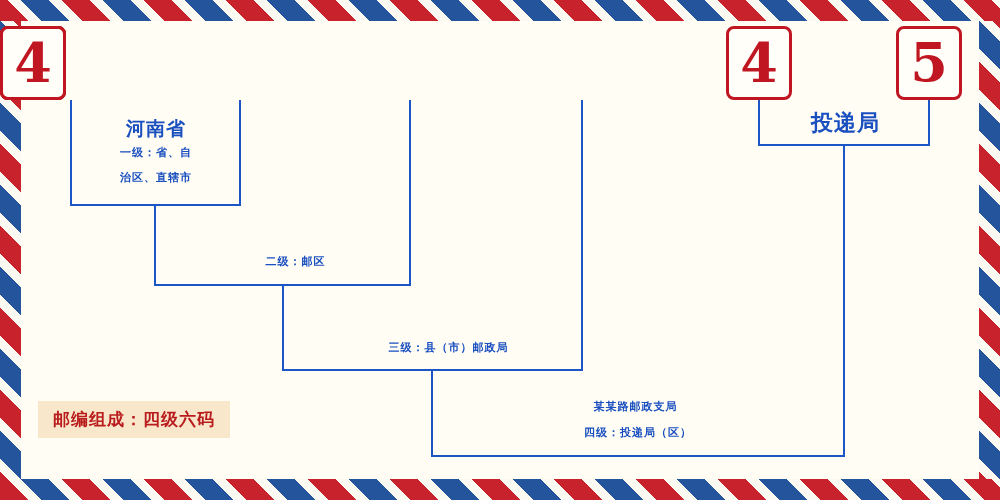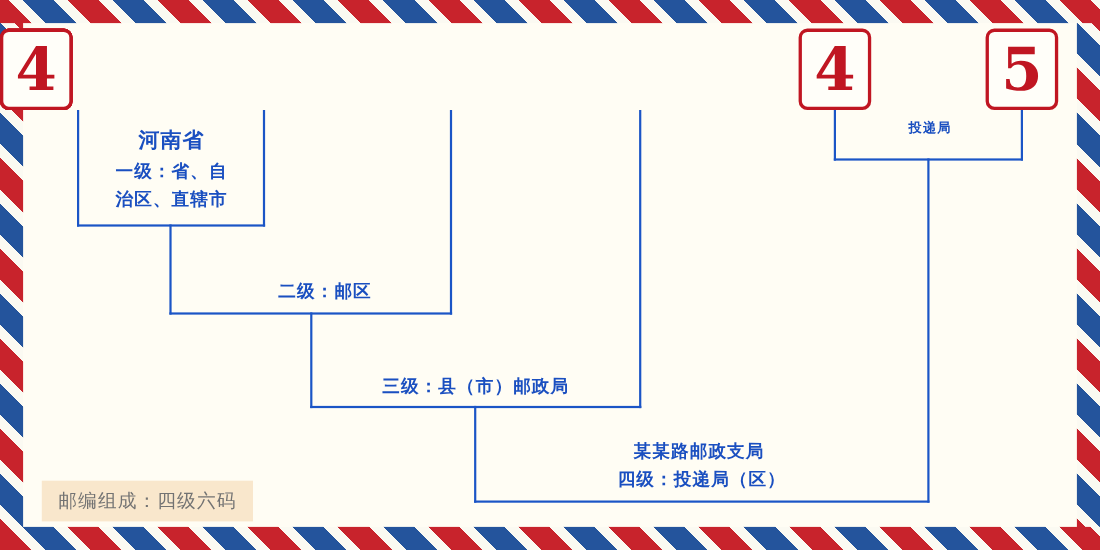--- a/index.html
+++ b/index.html
@@ -39,38 +39,38 @@
     font-family:"DejaVu Serif","Liberation Serif",serif;
     font-weight:bold; font-size:54px; line-height:1; color:#c01622;
   }
 
   
   .line { position:absolute; background:#1b55c6; }
 
   
   .lbl {
     position:absolute; color:#1a4fc0; text-align:center;
-    font-weight:bold; font-size:16px; letter-spacing:1px; line-height:1.3;
+    font-weight:bold; font-size:11px; letter-spacing:1px; line-height:1.3;
   }
   .lbl.place { font-size:19px; }
   .lbl-province { left:70px;  top:116px; width:172px; }
   .lbl-l1a     { left:60px;  top:146px; width:192px; }
   .lbl-l1b     { left:60px;  top:171px; width:192px;text-align:center; }
   .lbl-l2      { left:213px; top:255px; width:165px;text-align:center; }
   .lbl-city    { left:368px; top:310px; width:125px; }
-  .lbl-l3      { left:310px; top:341px; width:245px;text-align:center; }
+  .lbl-l3      { left:326px; top:341px; width:245px;text-align:center; }
   .lbl-branch  { left:533px; top:400px; width:205px; }
   .lbl-l4      { left:533px; top:426px; width:210px; }
-  .lbl-deliver { left:783px; top:109px; width:125px; font-size:12px; }
+  .lbl-deliver { left:783px; top:109px; width:125px; font-size:22px; }
 
   
   .footer-badge {
-    position:absolute; left:38px; top:437px;
-    background:#f9e7cc; color:#737373;
-    font-weight:normal; font-size:17px; letter-spacing:1px;
+    position:absolute; left:38px; top:401px;
+    background:#f9e7cc; color:#b91c1c;
+    font-weight:bold; font-size:17px; letter-spacing:1px;
     padding:7px 15px;
   }
 </style>
 </head>
 <body>
 
 <div class="canvas">
 
   <div class="stripe left"></div>
   <div class="stripe right"></div>

